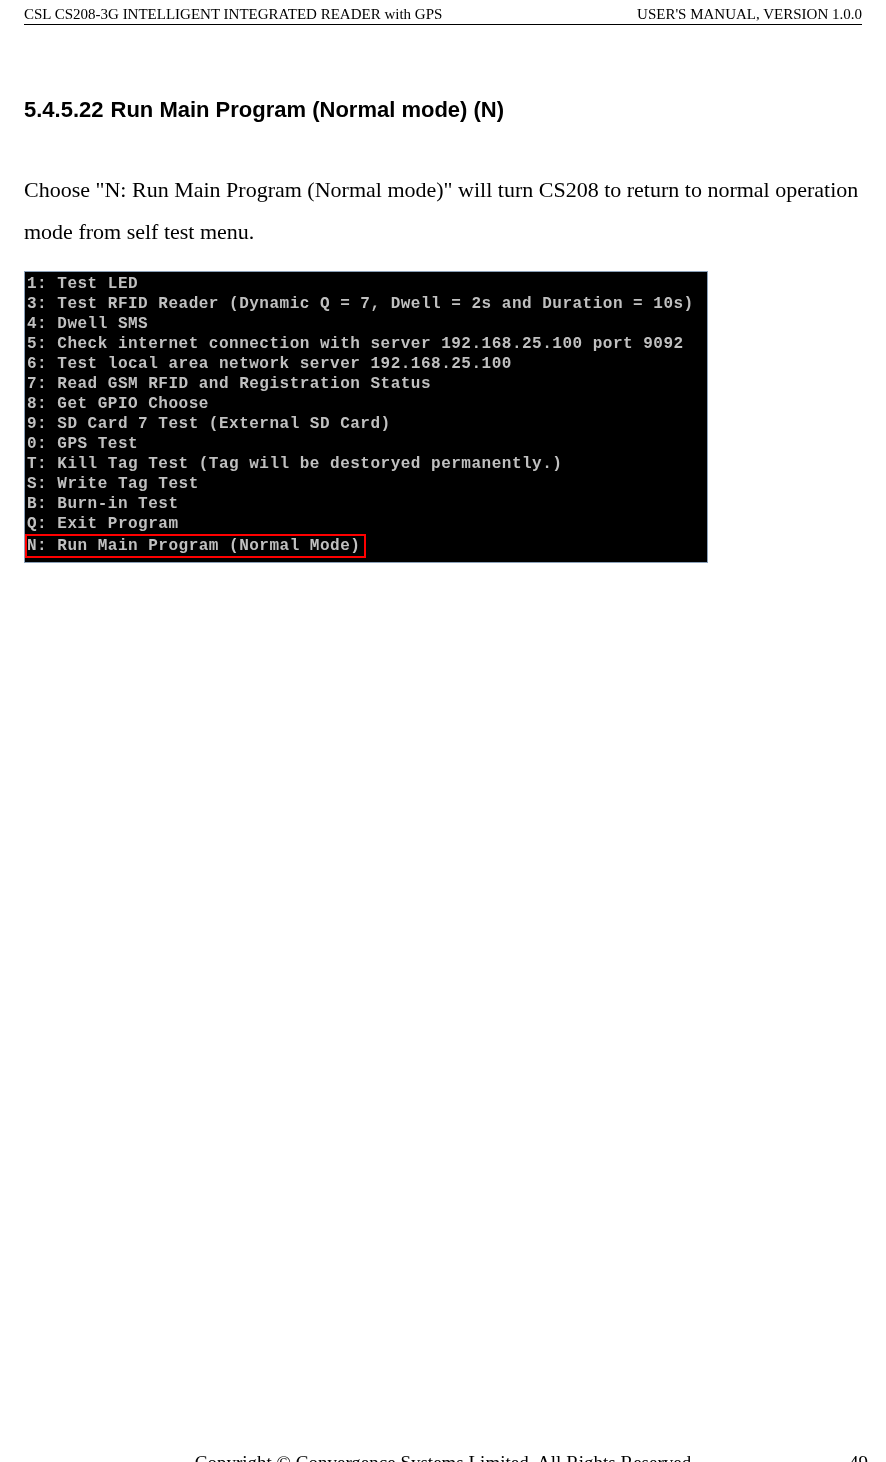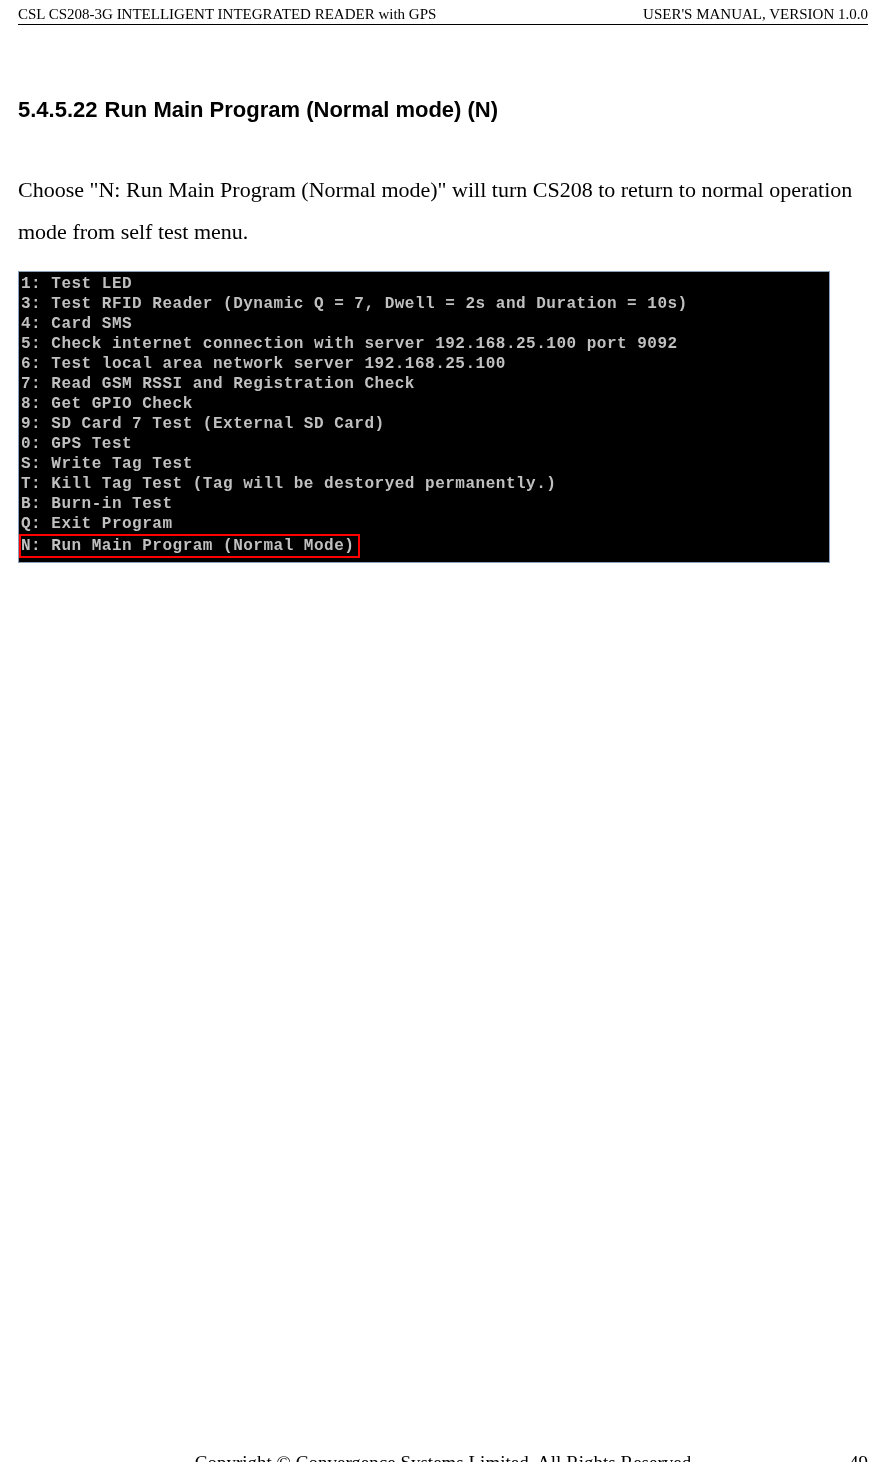--- a/index.html
+++ b/index.html
@@ -9,21 +9,21 @@
     }
     body {
       font-family: "Times New Roman", Times, serif;
       background: #fff;
       width: 886px;
       height: 1462px;
       position: relative;
       color: #000;
     }
     .page {
-      padding: 0 18px;
+      padding: 0 24px;
     }
     .header-bar {
       display: flex;
       justify-content: space-between;
       align-items: baseline;
       border-bottom: 1px solid #000;
       padding-bottom: 1px;
       margin-top: 6px;
       font-size: 15px;
     }
@@ -49,21 +49,21 @@
       margin-bottom: 18px;
     }
     .terminal {
       background: #000;
       color: #c0c0c0;
       font-family: "Courier New", Courier, monospace;
       font-size: 16px;
       font-weight: bold;
       line-height: 20px;
       letter-spacing: 0.5px;
-      width: 812px;
+      width: 684px;
       padding: 2px 0 4px 0;
       border: 1px solid #8aa0b8;
       margin-top: 6px;
     }
     .terminal .tline {
       white-space: pre;
       padding: 0 2px;
     }
     .terminal .highlight-wrap {
       padding: 0 2px;
@@ -114,29 +114,29 @@
 
   <h2 class="section-heading">
     <span class="num">5.4.5.22</span><span>Run Main Program (Normal mode) (N)</span>
   </h2>
 
   <p class="body-text">Choose "N: Run Main Program (Normal mode)" will turn CS208 to return to normal operation mode from self test menu.</p>
 
   <div class="terminal">
     <div class="tline">1: Test LED</div>
     <div class="tline">3: Test RFID Reader (Dynamic Q = 7, Dwell = 2s and Duration = 10s)</div>
-    <div class="tline">4: Card SMS</div>
+    <div class="tline">4: Dwell SMS</div>
     <div class="tline">5: Check internet connection with server 192.168.25.100 port 9092</div>
     <div class="tline">6: Test local area network server 192.168.25.100</div>
-    <div class="tline">7: Read GSM RSSI and Registration Check</div>
-    <div class="tline">8: Get GPIO Check</div>
+    <div class="tline">7: Read GSM RFID and Registration Status</div>
+    <div class="tline">8: Get GPIO Choose</div>
     <div class="tline">9: SD Card 7 Test (External SD Card)</div>
     <div class="tline">0: GPS Test</div>
+    <div class="tline">T: Kill Tag Test (Tag will be destoryed permanently.)</div>
     <div class="tline">S: Write Tag Test</div>
-    <div class="tline">T: Kill Tag Test (Tag will be destoryed permanently.)</div>
     <div class="tline"></div>
     <div class="tline">B: Burn-in Test</div>
     <div class="tline">Q: Exit Program</div>
     <div class="highlight-wrap">
       <span class="highlight-box">N: Run Main Program (Normal Mode) </span>
     </div>
   </div>
 </div>
 
 <div class="footer">

